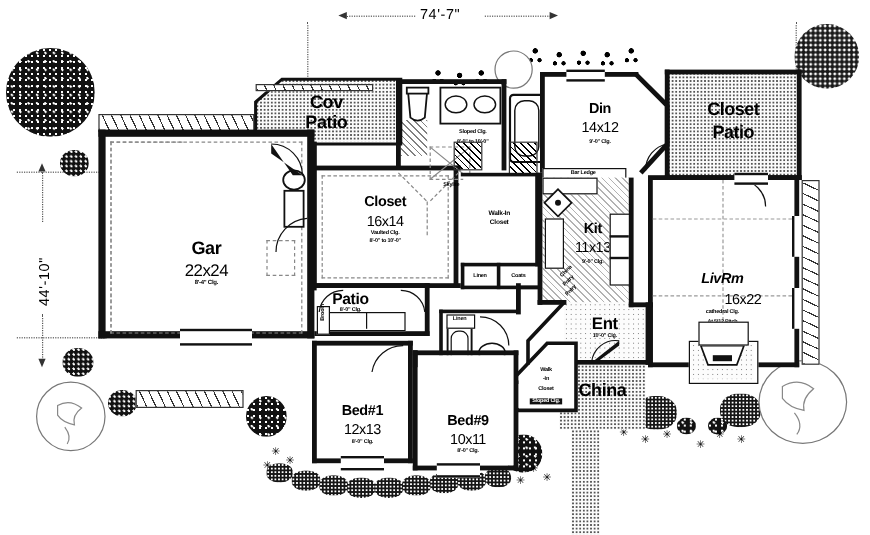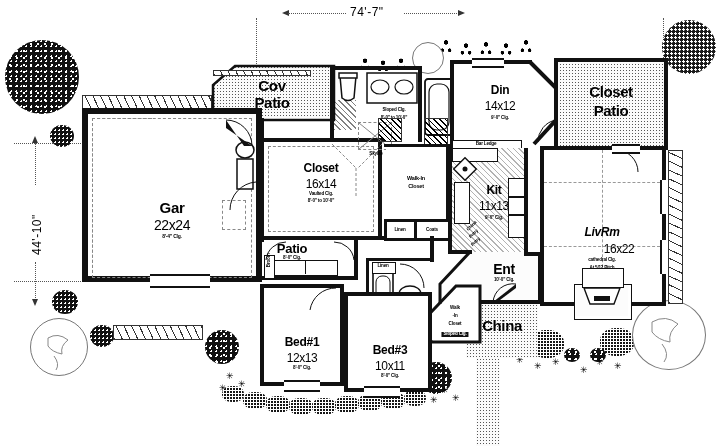--- a/index.html
+++ b/index.html
@@ -396,21 +396,21 @@
   <div class="abs" style="left:284px;top:380px;width:36px;height:8px;background:#fff;border-top:2px solid #111;border-bottom:2px solid #111;"></div>
   <svg class="abs" style="left:300px;top:286px;" width="40" height="26">
     <path d="M36 2 A26 26 0 0 0 10 24" fill="none" stroke="#111" stroke-width="1"></path>
   </svg>
 
   <div class="room" style="left:348px;top:296px;width:82px;height:92px;"></div>
   <div class="wall" style="left:344px;top:292px;width:4px;height:100px;"></div>
   <div class="wall" style="left:344px;top:292px;width:88px;height:4px;"></div>
   <div class="wall" style="left:344px;top:388px;width:88px;height:4px;"></div>
   <div class="wall" style="left:428px;top:292px;width:4px;height:100px;"></div>
-  <div class="lbl rname" style="left:390px;top:344px;">Bed#3</div>
+  <div class="lbl rname" style="left:390px;top:344px;">Bed#9</div>
   <div class="lbl rdim" style="left:390px;top:360px;">10x11</div>
   <div class="lbl tiny" style="left:390px;top:374px;">8'-0" Clg.</div>
   <div class="abs" style="left:364px;top:386px;width:36px;height:8px;background:#fff;border-top:2px solid #111;border-bottom:2px solid #111;"></div>
 
   <div class="wall" style="left:344px;top:292px;width:4px;height:14px;"></div>
   <div class="wall" style="left:430px;top:236px;width:4px;height:26px;"></div>
   <div class="wall" style="left:432px;top:238px;width:18px;height:3px;"></div>
   <div class="wall" style="left:448px;top:250px;width:24px;height:4px;"></div>
 
   <svg class="abs" style="left:436px;top:250px;" width="50" height="56">

